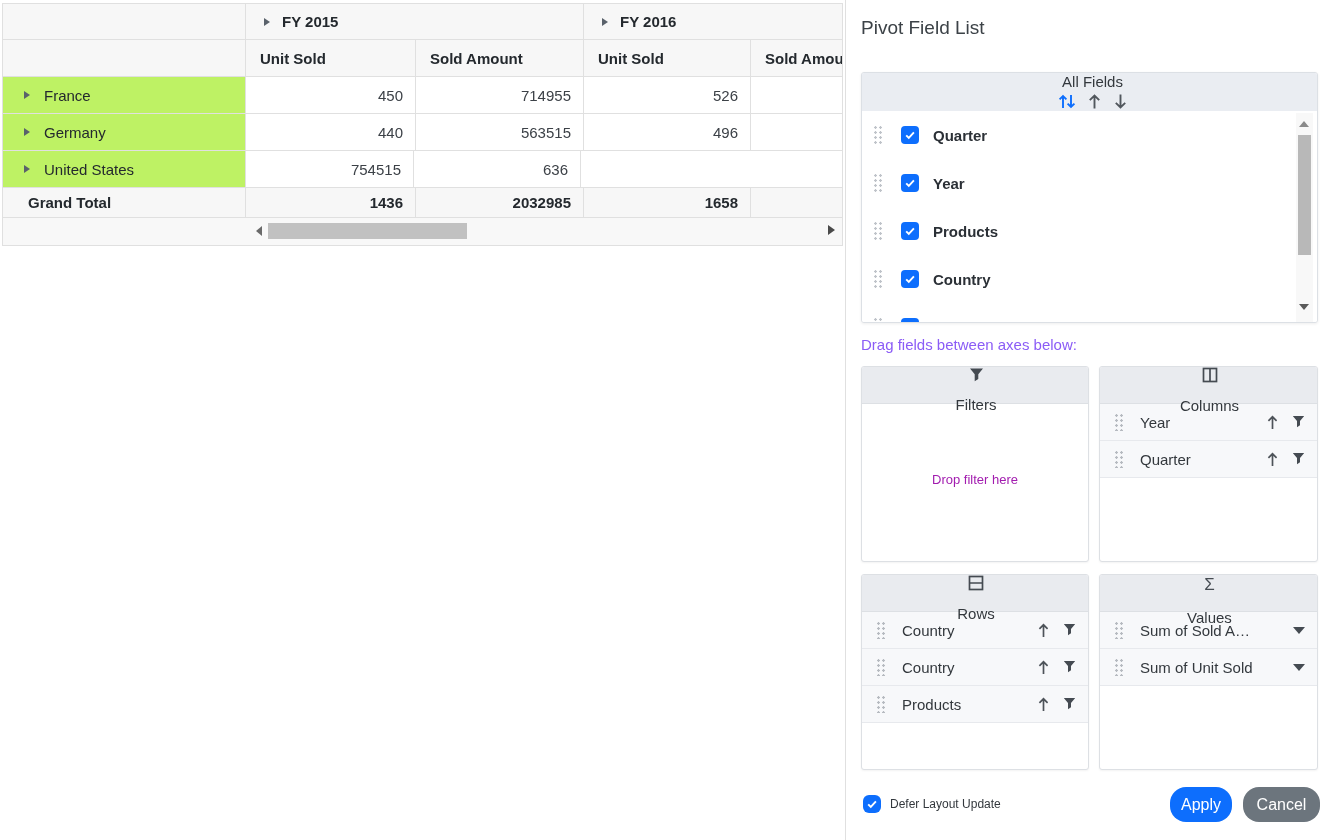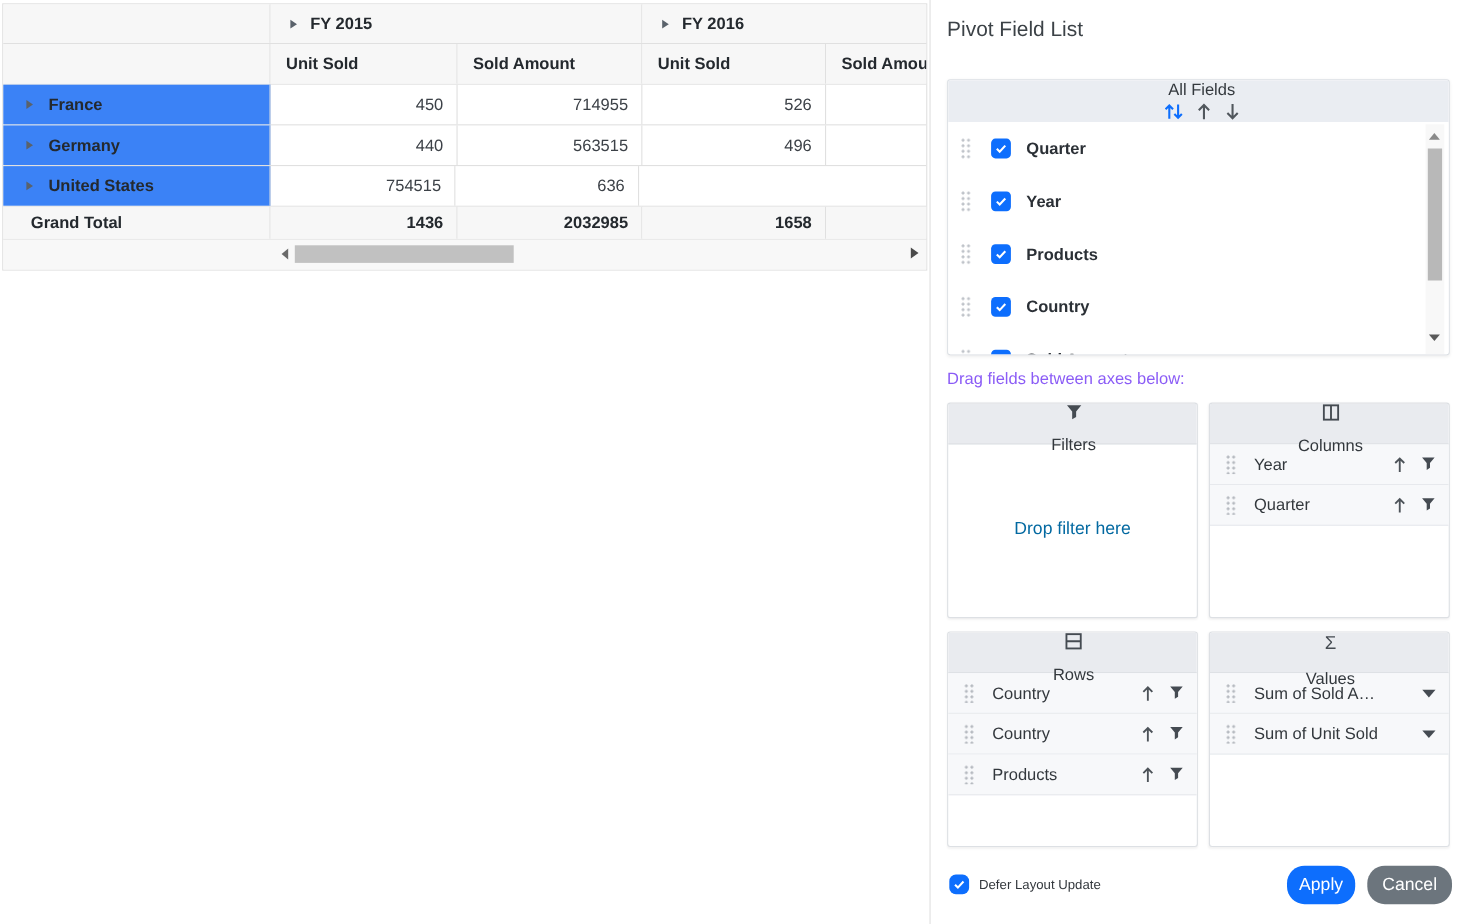--- a/index.html
+++ b/index.html
@@ -16,21 +16,21 @@
   .c { border-right:1px solid #e0e0e0; overflow:hidden; white-space:nowrap;
        display:flex; align-items:center; }
   .c.last { border-right:none; }
   .w0{width:243px;} .w1{width:170px;} .w2{width:168px;} .w3{width:167px;} .w4{flex:1;}
   .wg1{width:338px;} .wg2{flex:1;}
   .h36{height:36px;} .h37{height:37px;} .h30{height:30px;}
   .hdr { background:#f7f7f7; font-weight:bold; color:#24292e; }
   .grp { padding-left:18px; gap:12px; }
   .mh  { padding-left:14px; }
   .num { justify-content:flex-end; padding-right:12px; color:#3c4147; }
-  .rowlab { background:#3b82f6; padding-left:21px; gap:14px; font-weight:bold; color:#24292e; }
+  .rowlab { background:#bef264; padding-left:21px; gap:14px; font-weight:normal; color:#24292e; }
   .gt .c { background:#f7f7f7; font-weight:bold; color:#24292e; }
   .gt .rowlab { padding-left:25px; }
   .caret { width:0; height:0; border-left:6px solid #5a626b;
            border-top:4.5px solid transparent; border-bottom:4.5px solid transparent; flex:none; }
   
   .hscroll { position:relative; height:27px; background:#f8f8f8; }
   .hs-left { position:absolute; left:253px; top:8px; width:0; height:0;
              border-right:6px solid #6a6a6a; border-top:5px solid transparent; border-bottom:5px solid transparent; }
   .hs-thumb { position:absolute; left:265px; top:5px; width:199px; height:16px; background:#c1c1c1; }
   .hs-right { position:absolute; right:7px; top:7px; width:0; height:0;
@@ -74,21 +74,21 @@
            display:flex; align-items:center; gap:14px; padding:0 12px 0 14px;
            font-size:15px; color:#33383d;flex-direction:column; }
   .axis-item { height:37px; display:flex; align-items:center; background:#f7f8fa;
                border-bottom:1px solid #e7e9ed; padding:0 12px 0 14px; font-size:15px; color:#33383d; }
   .axis-item .grip { height:18px; margin-right:16px; background-image:radial-gradient(circle,#b6bac0 1.2px,rgba(0,0,0,0) 1.45px); }
   .axis-item .alabel { flex:1; overflow:hidden; white-space:nowrap; text-overflow:ellipsis; }
   .axis-icons { display:flex; align-items:center; gap:12px; flex:none; }
   .caret-down { width:0; height:0; border-top:7px solid #454b52;
                 border-left:6px solid transparent; border-right:6px solid transparent; }
   .drop-ph { position:absolute; left:0; right:0; top:105px; text-align:center;
-             font-size:16px; color:#0369a1; }
+             font-size:13px; color:#a21caf; }
 
   .defer { position:absolute; left:863px; top:795px; display:flex; align-items:center; gap:9px; }
   .defer .cb { margin-right:0; border-radius:6px; }
   .defer-lbl { font-size:12px; color:#33383d; }
   .btn { position:absolute; top:787px; height:35px; border:none; border-radius:16px;
          color:#fff; font-size:16px; font-family:inherit; display:flex; align-items:center; justify-content:center; }
   .btn-apply { left:1170px; width:62px; background:var(--accent); }
   .btn-cancel { left:1243px; width:77px; background:var(--cancel); }
 
   svg { display:block; flex:none; }

